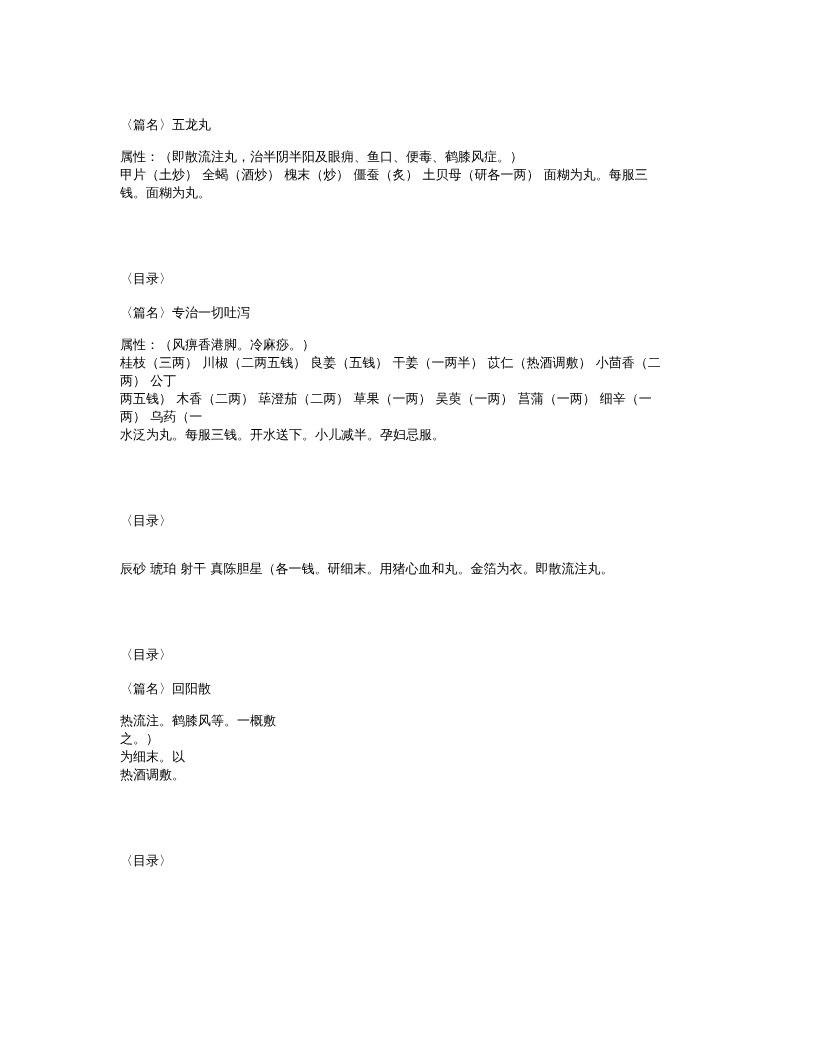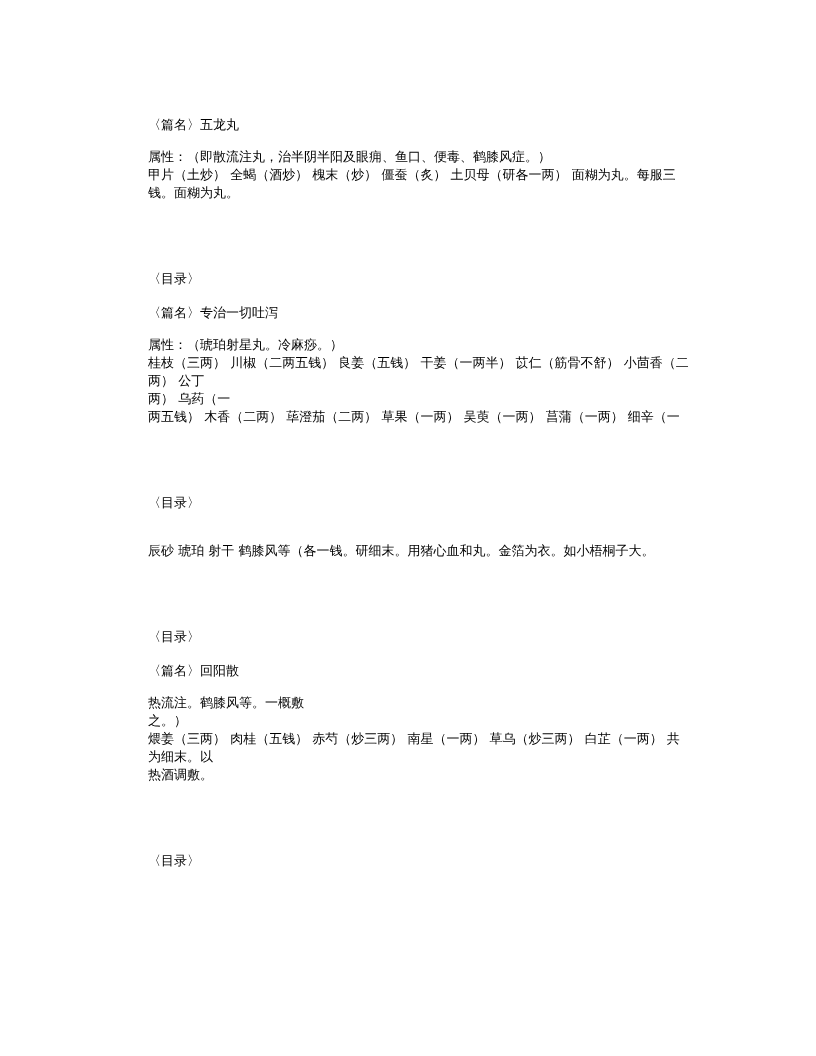--- a/index.html
+++ b/index.html
@@ -21,21 +21,20 @@
       top: 116px;
       width: 580px;
       font-size: 13px;
       line-height: 18px;
     }
     .line {
       display: block;
       white-space: pre-wrap;
       word-break: break-all;
       min-height: 18px;
-      margin-left: 28px;
     }
     .gap-1 { height: 14px; }
     .gap-big { height: 68px; }
     .gap-toc { height: 16px; }
   </style>
 </head>
 <body>
 
 <div class="page">
 
@@ -47,45 +46,45 @@
     <span class="line">钱。面糊为丸。</span>
     <div class="gap-big"></div>
     <span class="line">〈目录〉</span>
   </div>
 
   <div class="gap-toc"></div>
 
   <div>
     <span class="line">〈篇名〉专治一切吐泻</span>
     <div class="gap-1"></div>
-    <span class="line">属性：（琥珀射星丸。冷麻痧。）</span>
-    <span class="line">桂枝（三两） 川椒（二两五钱） 良姜（五钱） 干姜（一两半） 苡仁（筋骨不舒） 小茴香（二</span>
+    <span class="line">属性：（风痹香港脚。冷麻痧。）</span>
+    <span class="line">桂枝（三两） 川椒（二两五钱） 良姜（五钱） 干姜（一两半） 苡仁（热酒调敷） 小茴香（二</span>
     <span class="line">两） 公丁</span>
+    <span class="line">两五钱） 木香（二两） 荜澄茄（二两） 草果（一两） 吴萸（一两） 菖蒲（一两） 细辛（一</span>
     <span class="line">两） 乌药（一</span>
-    <span class="line">两五钱） 木香（二两） 荜澄茄（二两） 草果（一两） 吴萸（一两） 菖蒲（一两） 细辛（一</span>
+    <span class="line">水泛为丸。每服三钱。开水送下。小儿减半。孕妇忌服。</span>
     <div class="gap-big"></div>
     <span class="line">〈目录〉</span>
   </div>
 
   <div class="gap-toc"></div>
 
   <div>
     <div class="gap-1"></div>
-    <span class="line">辰砂 琥珀 射干 鹤膝风等（各一钱。研细末。用猪心血和丸。金箔为衣。如小梧桐子大。</span>
+    <span class="line">辰砂 琥珀 射干 真陈胆星（各一钱。研细末。用猪心血和丸。金箔为衣。即散流注丸。</span>
     <div class="gap-big"></div>
     <span class="line">〈目录〉</span>
   </div>
 
   <div class="gap-toc"></div>
 
   <div>
     <span class="line">〈篇名〉回阳散</span>
     <div class="gap-1"></div>
     <span class="line">热流注。鹤膝风等。一概敷</span>
     <span class="line">之。）</span>
-    <span class="line">煨姜（三两） 肉桂（五钱） 赤芍（炒三两） 南星（一两） 草乌（炒三两） 白芷（一两） 共</span>
     <span class="line">为细末。以</span>
     <span class="line">热酒调敷。</span>
     <div class="gap-big"></div>
     <span class="line">〈目录〉</span>
   </div>
 
 </div>
 
 </body></html>

